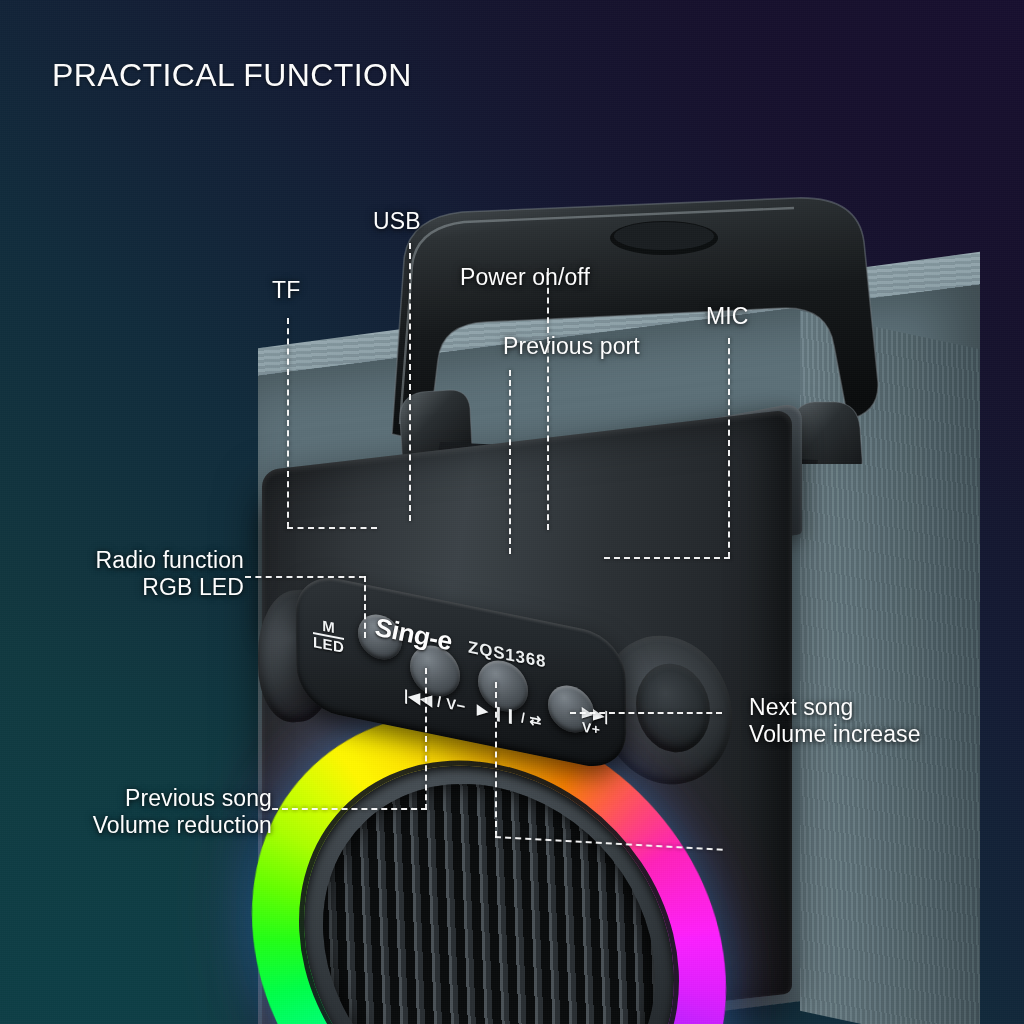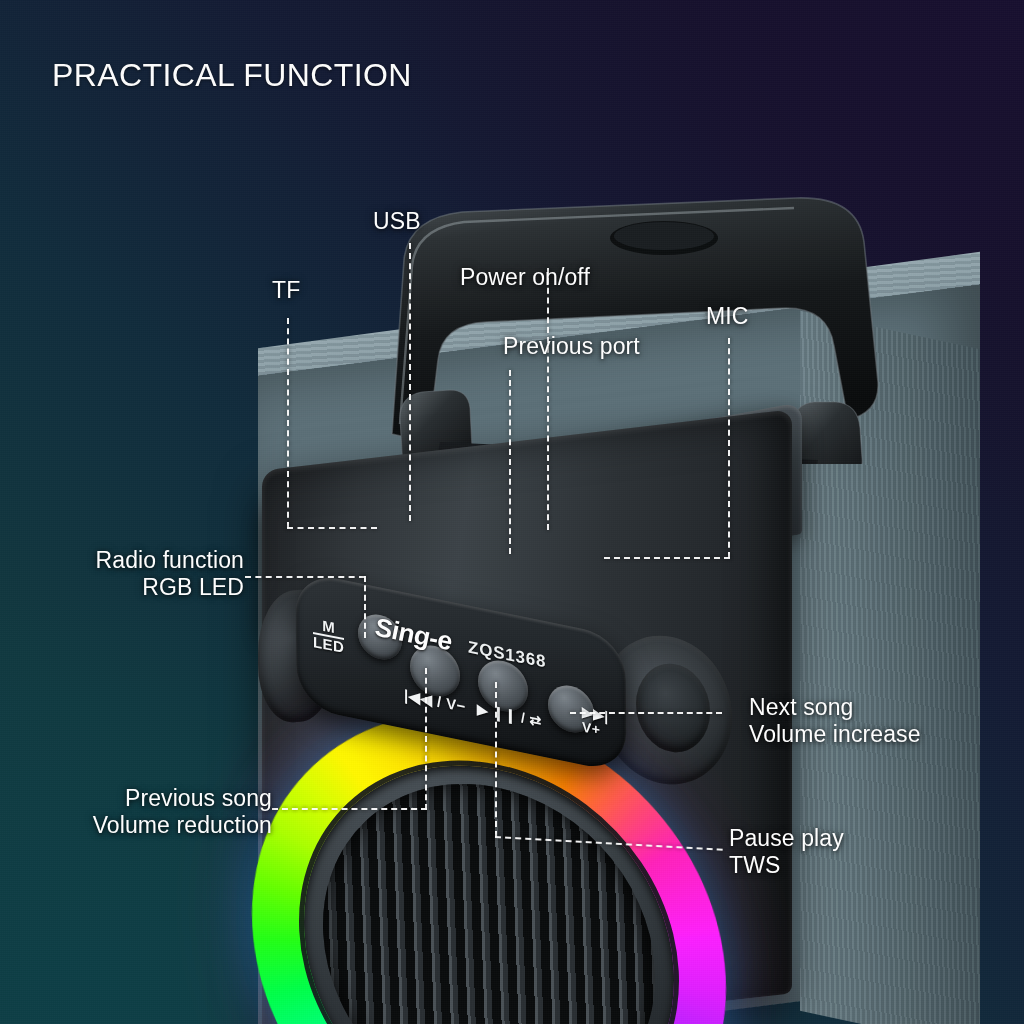--- a/index.html
+++ b/index.html
@@ -364,17 +364,15 @@
 
   <span class="callout r" style="left:90px; top:785px; width:182px;">Previous song
 Volume reduction</span>
 
   <span class="callout r" style="left:74px; top:547px; width:170px;">Radio function
 RGB LED</span>
 
   <span class="callout" style="left:729px; top:694px;margin-left:20px;">Next song
 Volume increase</span>
 
-  <span class="callout" style="left:729px; top:825px;">Pause play
-TWS</span>
 
   <div id="grain"></div>
 </div>
 
 </body></html>

